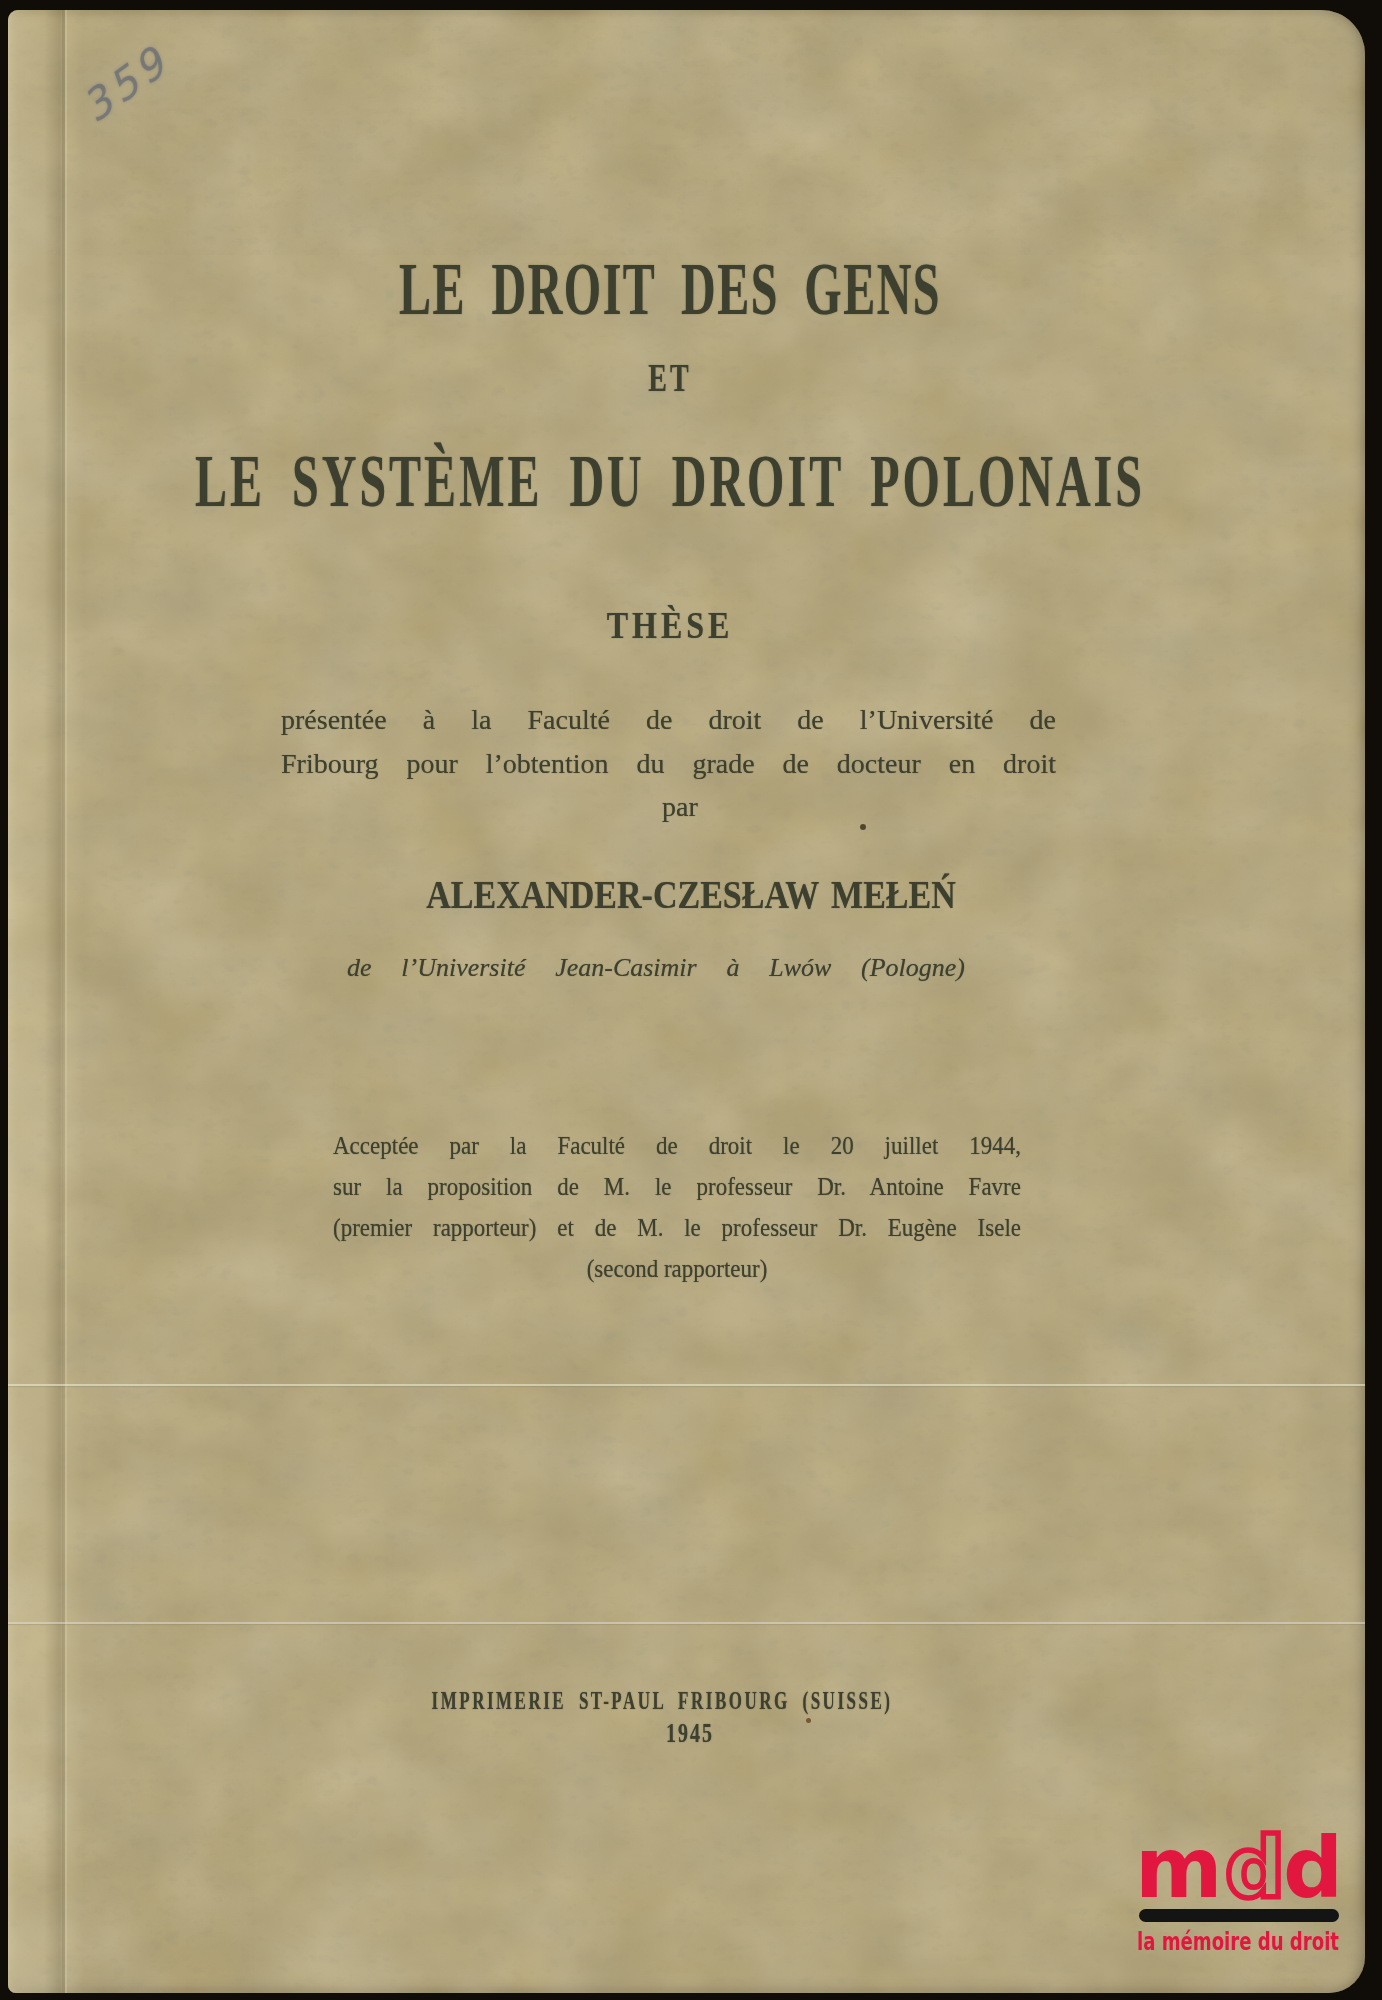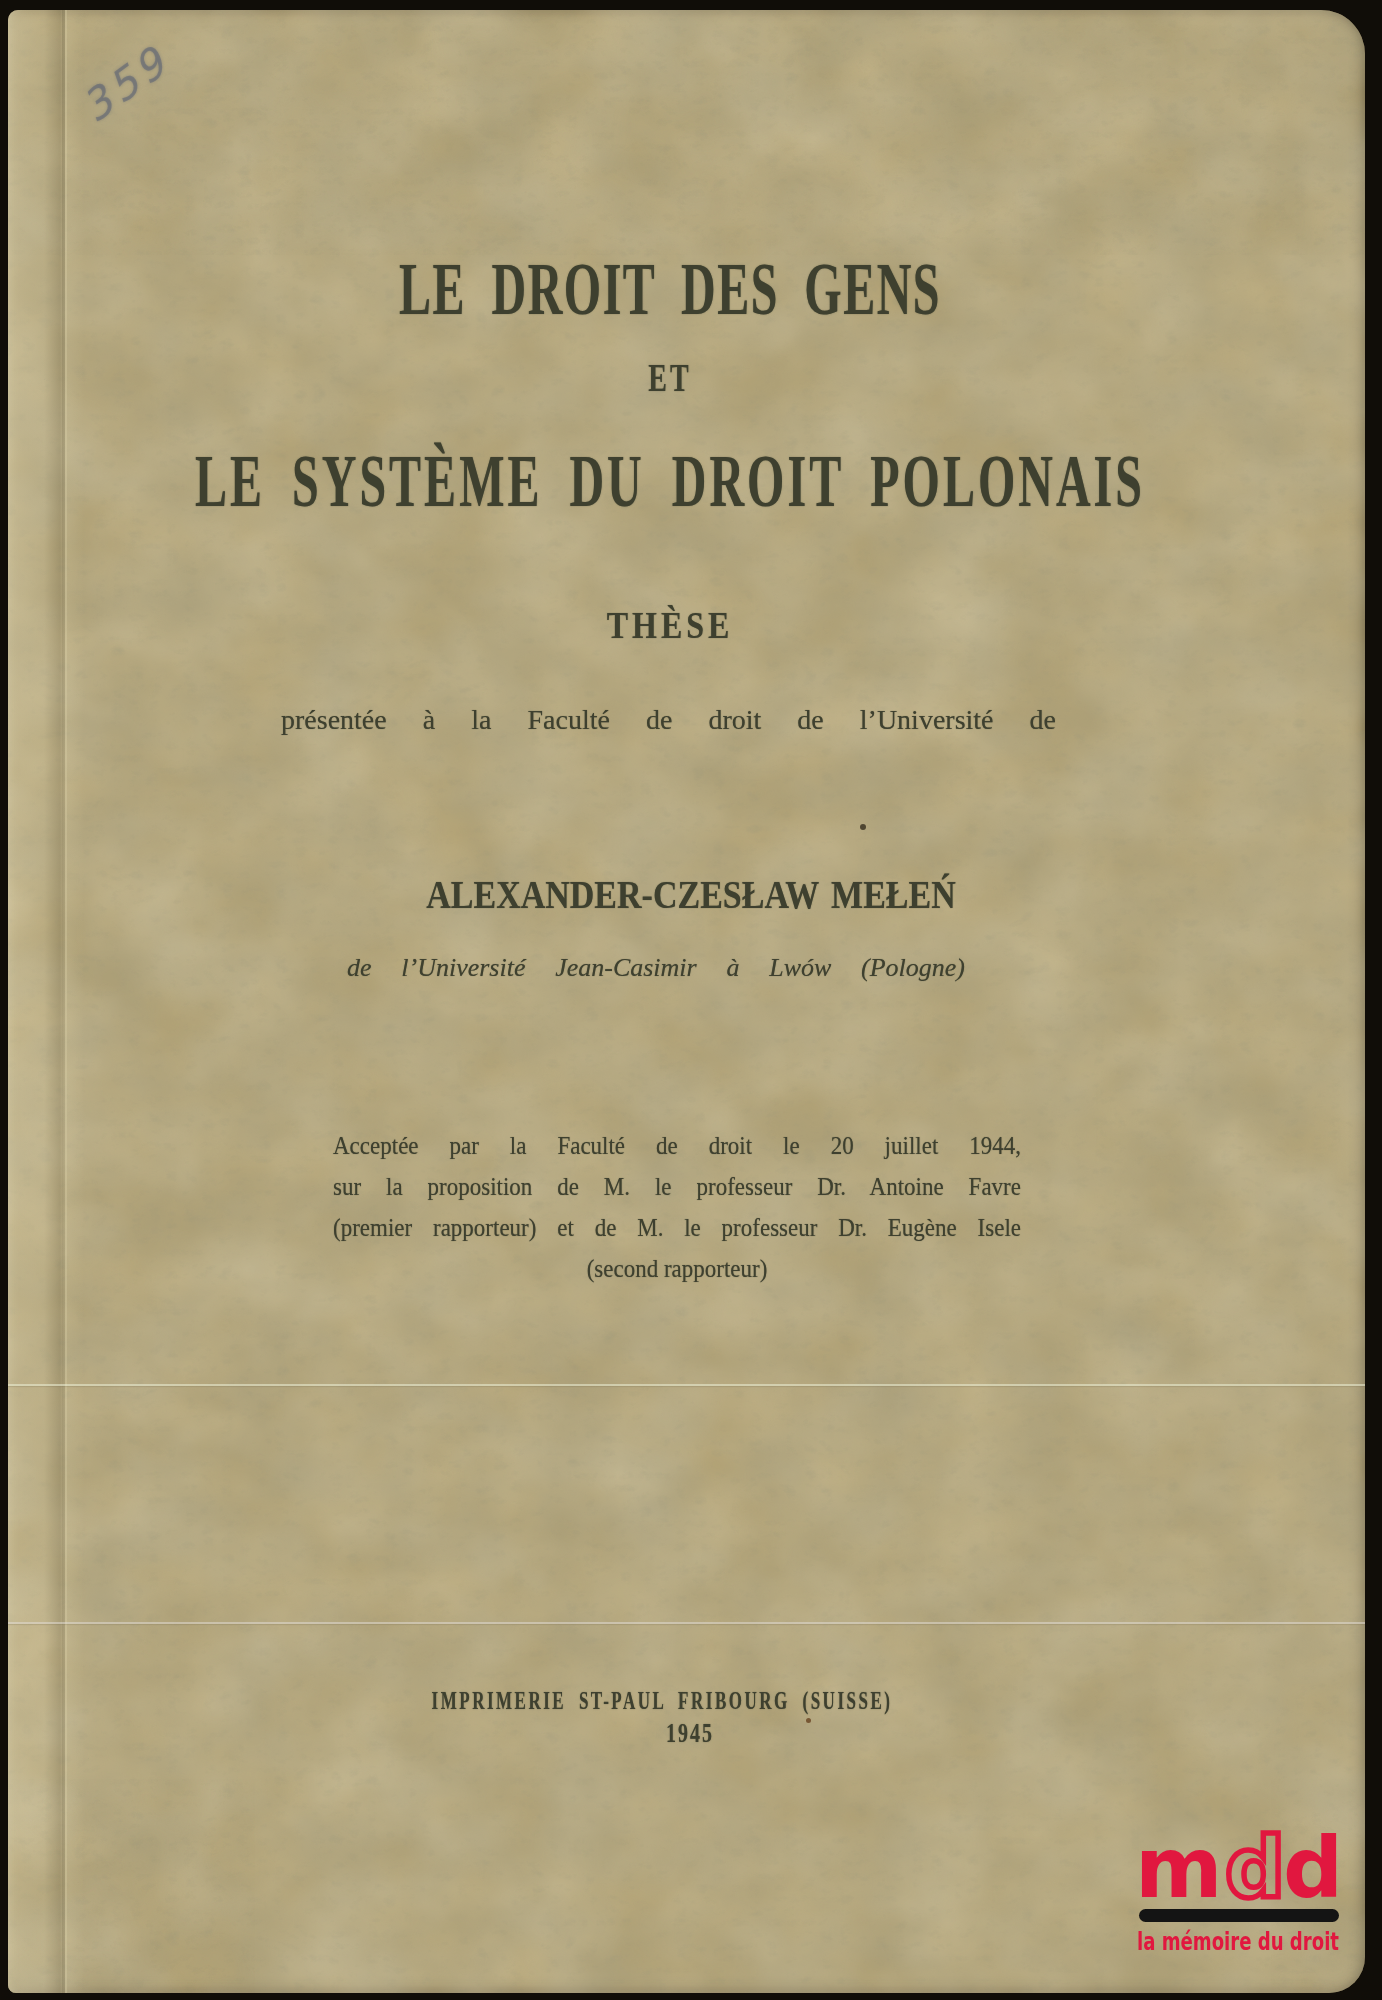--- a/index.html
+++ b/index.html
@@ -117,21 +117,23 @@
       <div class="crease-h c2"></div>
 
       <div class="pencil-mark">359</div>
 
       <div class="line ctr title-1">LE DROIT DES GENS</div>
       <div class="line ctr title-et">ET</div>
       <div class="line ctr title-2">LE SYSTÈME DU DROIT POLONAIS</div>
 
       <div class="line ctr these">THÈSE</div>
       <div class="line just pres-1">présentée à la Faculté de droit de l’Université de</div>
+      <div class="line just pres-2">Fribourg pour l’obtention du grade de docteur en droit</div>
 
+      <div class="line ctr par">par</div>
       <div class="line ctr author">ALEXANDER-CZESŁAW MEŁEŃ</div>
       <div class="line just cred-2">de l’Université Jean-Casimir à Lwów (Pologne)</div>
 
       <div class="line just acc acc-1">Acceptée par la Faculté de droit le 20 juillet 1944,</div>
       <div class="line just acc acc-2">sur la proposition de M. le professeur Dr. Antoine Favre</div>
       <div class="line just acc acc-3">(premier rapporteur) et de M. le professeur Dr. Eugène Isele</div>
       <div class="line acc acc-4">(second rapporteur)</div>
 
       <div class="line ctr imprint">IMPRIMERIE ST-PAUL FRIBOURG (SUISSE)</div>
       <div class="line ctr year">1945</div>

